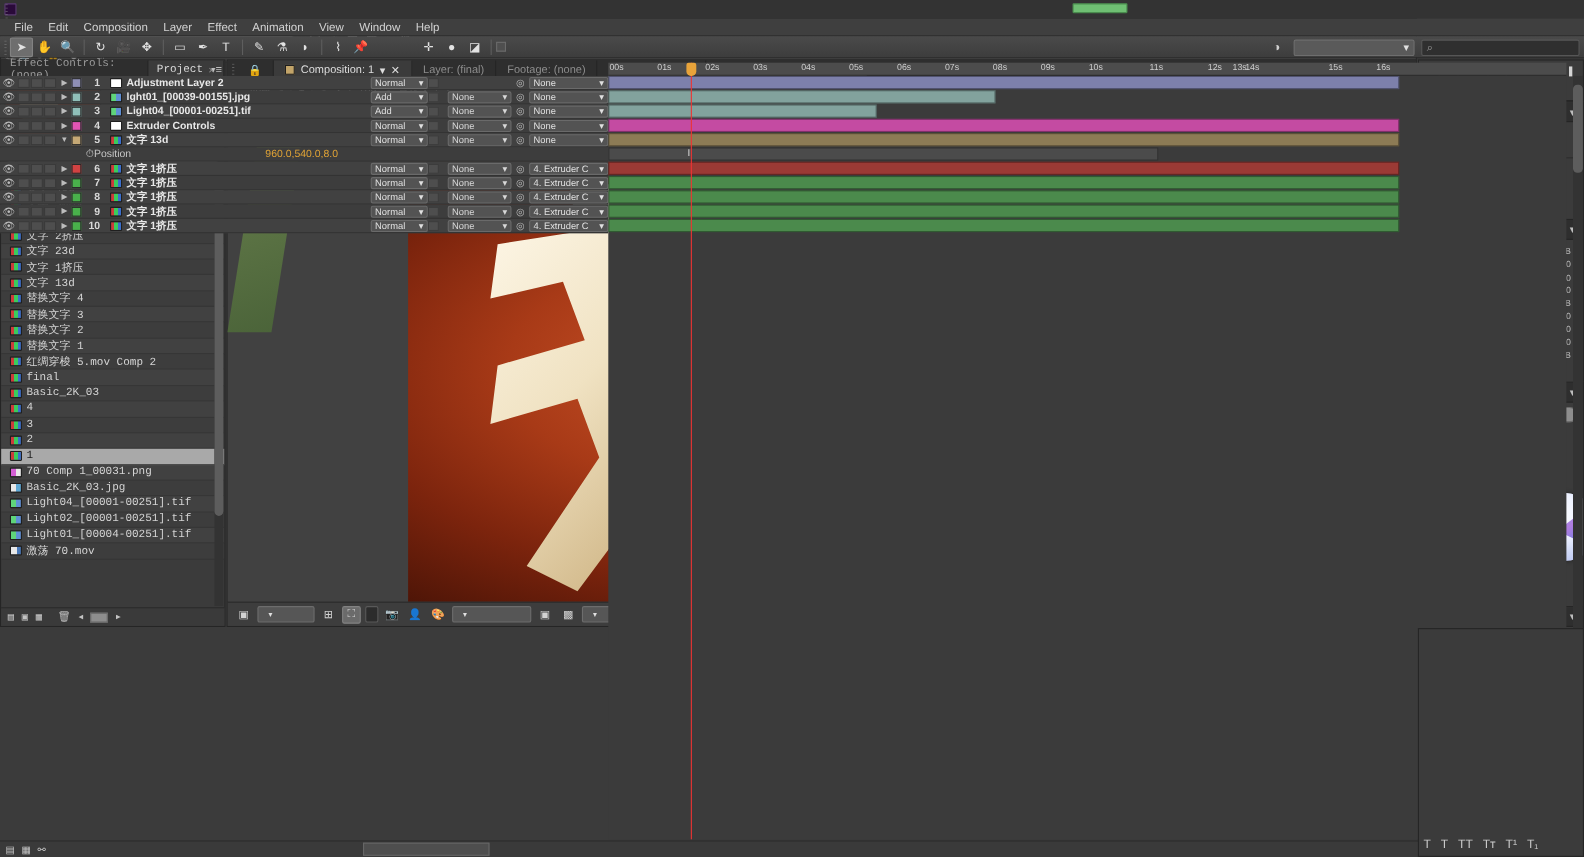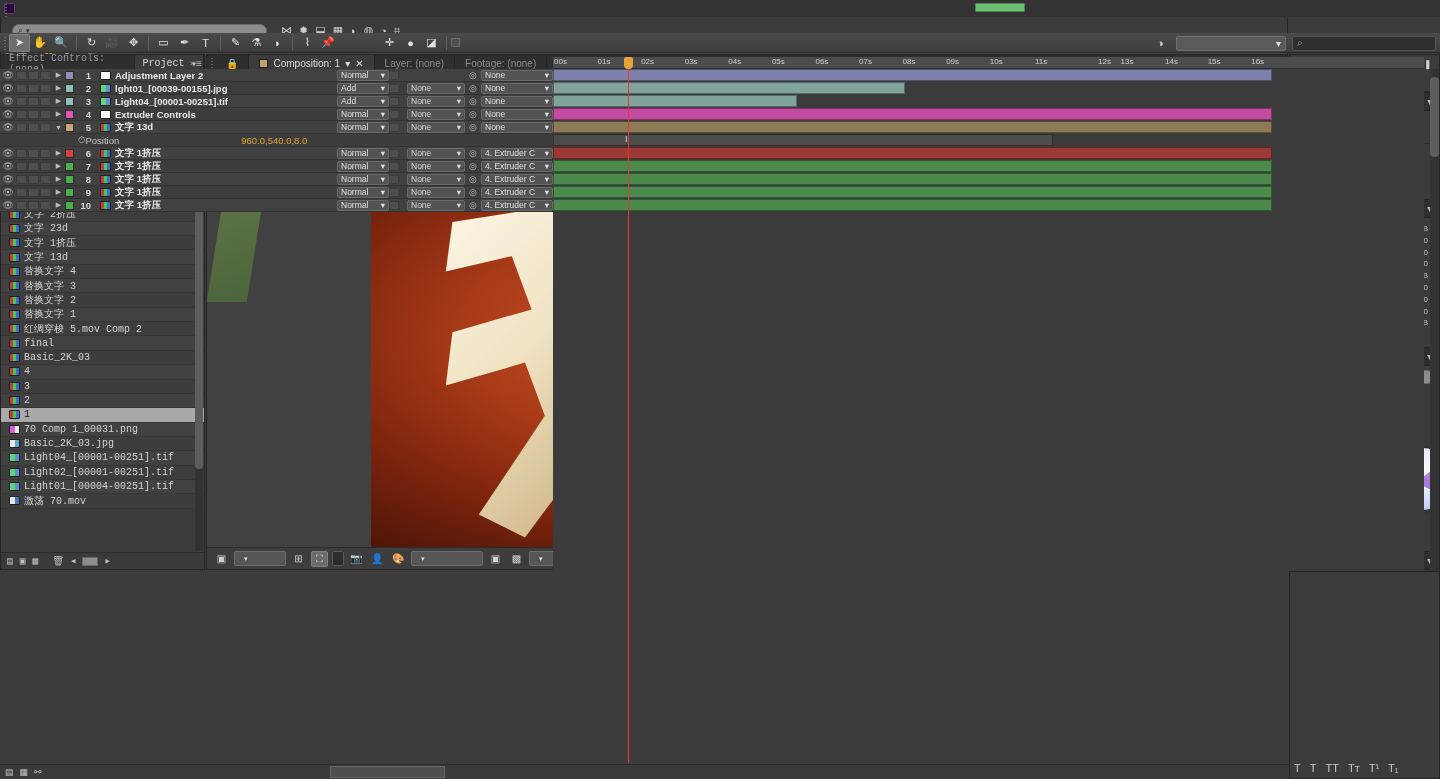--- a/index.html
+++ b/index.html
@@ -330,20 +330,31 @@
     <div class="ae-logo"></div>
     <div class="title-text"></div>
     <div class="title-prog"></div>
     <div class="win-btns">
       <div class="win-btn"></div>
       <div class="win-btn"></div>
       <div class="win-btn close"></div>
     </div>
   </div>
 
+  <div class="menubar" id="menubar">
+      <div class="menu-item">File</div>
+      <div class="menu-item">Edit</div>
+      <div class="menu-item">Composition</div>
+      <div class="menu-item">Layer</div>
+      <div class="menu-item">Effect</div>
+      <div class="menu-item">Animation</div>
+      <div class="menu-item">View</div>
+      <div class="menu-item">Window</div>
+      <div class="menu-item">Help</div>
+    </div>
 
   <div class="toolbar">
     <div class="grip"></div>
     <div id="tools-a" style="display:flex;align-items:center">
         <div class="tool sel">➤</div>
         <div class="tool">✋</div>
         <div class="tool">🔍</div>
       </div>
     <div class="tsep"></div>
     <div id="tools-b" style="display:flex;align-items:center">
@@ -543,21 +554,21 @@
     <div class="comp-tabs" id="comp-tabs">
         <div class="grip" style="margin-top: 2px;"></div>
         <div class="ctab">🔒</div>
         <div class="ctab active">
           <div class="cdot"></div>
           <span>Composition: 1</span>
           <span>▾</span>
           <span>✕</span>
         </div>
         <div class="ctab">
-          <span>Layer: (none)</span>
+          <span>Layer: (final)</span>
         </div>
         <div class="ctab">
           <span>Footage: (none)</span>
         </div>
         <div class="ctab">
           <span>Flowchart: (none)</span>
         </div>
       </div>
     <div class="comp-crumb" id="comp-crumb">
       <span class="crumb-cur">final</span>
@@ -1063,24 +1074,24 @@
         <span class="tick" style="left: 44.5758px;">01s</span>
         <span class="tick" style="left: 88.1515px;">02s</span>
         <span class="tick" style="left: 131.727px;">03s</span>
         <span class="tick" style="left: 175.303px;">04s</span>
         <span class="tick" style="left: 218.879px;">05s</span>
         <span class="tick" style="left: 262.455px;">06s</span>
         <span class="tick" style="left: 306.03px;">07s</span>
         <span class="tick" style="left: 349.606px;">08s</span>
         <span class="tick" style="left: 393.182px;">09s</span>
         <span class="tick" style="left: 436.758px;">10s</span>
-        <span class="tick" style="left: 482px;">11s</span>
+        <span class="tick" style="left: 492px;">11s</span>
         <span class="tick" style="left: 545px;">12s</span>
         <span class="tick" style="left: 567.485px;">13s</span>
-        <span class="tick" style="left: 612px;">14s</span>
+        <span class="tick" style="left: 579px;">14s</span>
         <span class="tick" style="left: 654.636px;">15s</span>
         <span class="tick" style="left: 698.212px;">16s</span>
       </div>
     <div class="wrk-area" style="width:235px"></div>
     <div class="lay-rows" id="lay-rows">
         <div class="lay-row">
           <span class="eyecol">👁</span>
           <div class="sqcol"></div>
           <div class="sqcol"></div>
           <div class="sqcol"></div>

